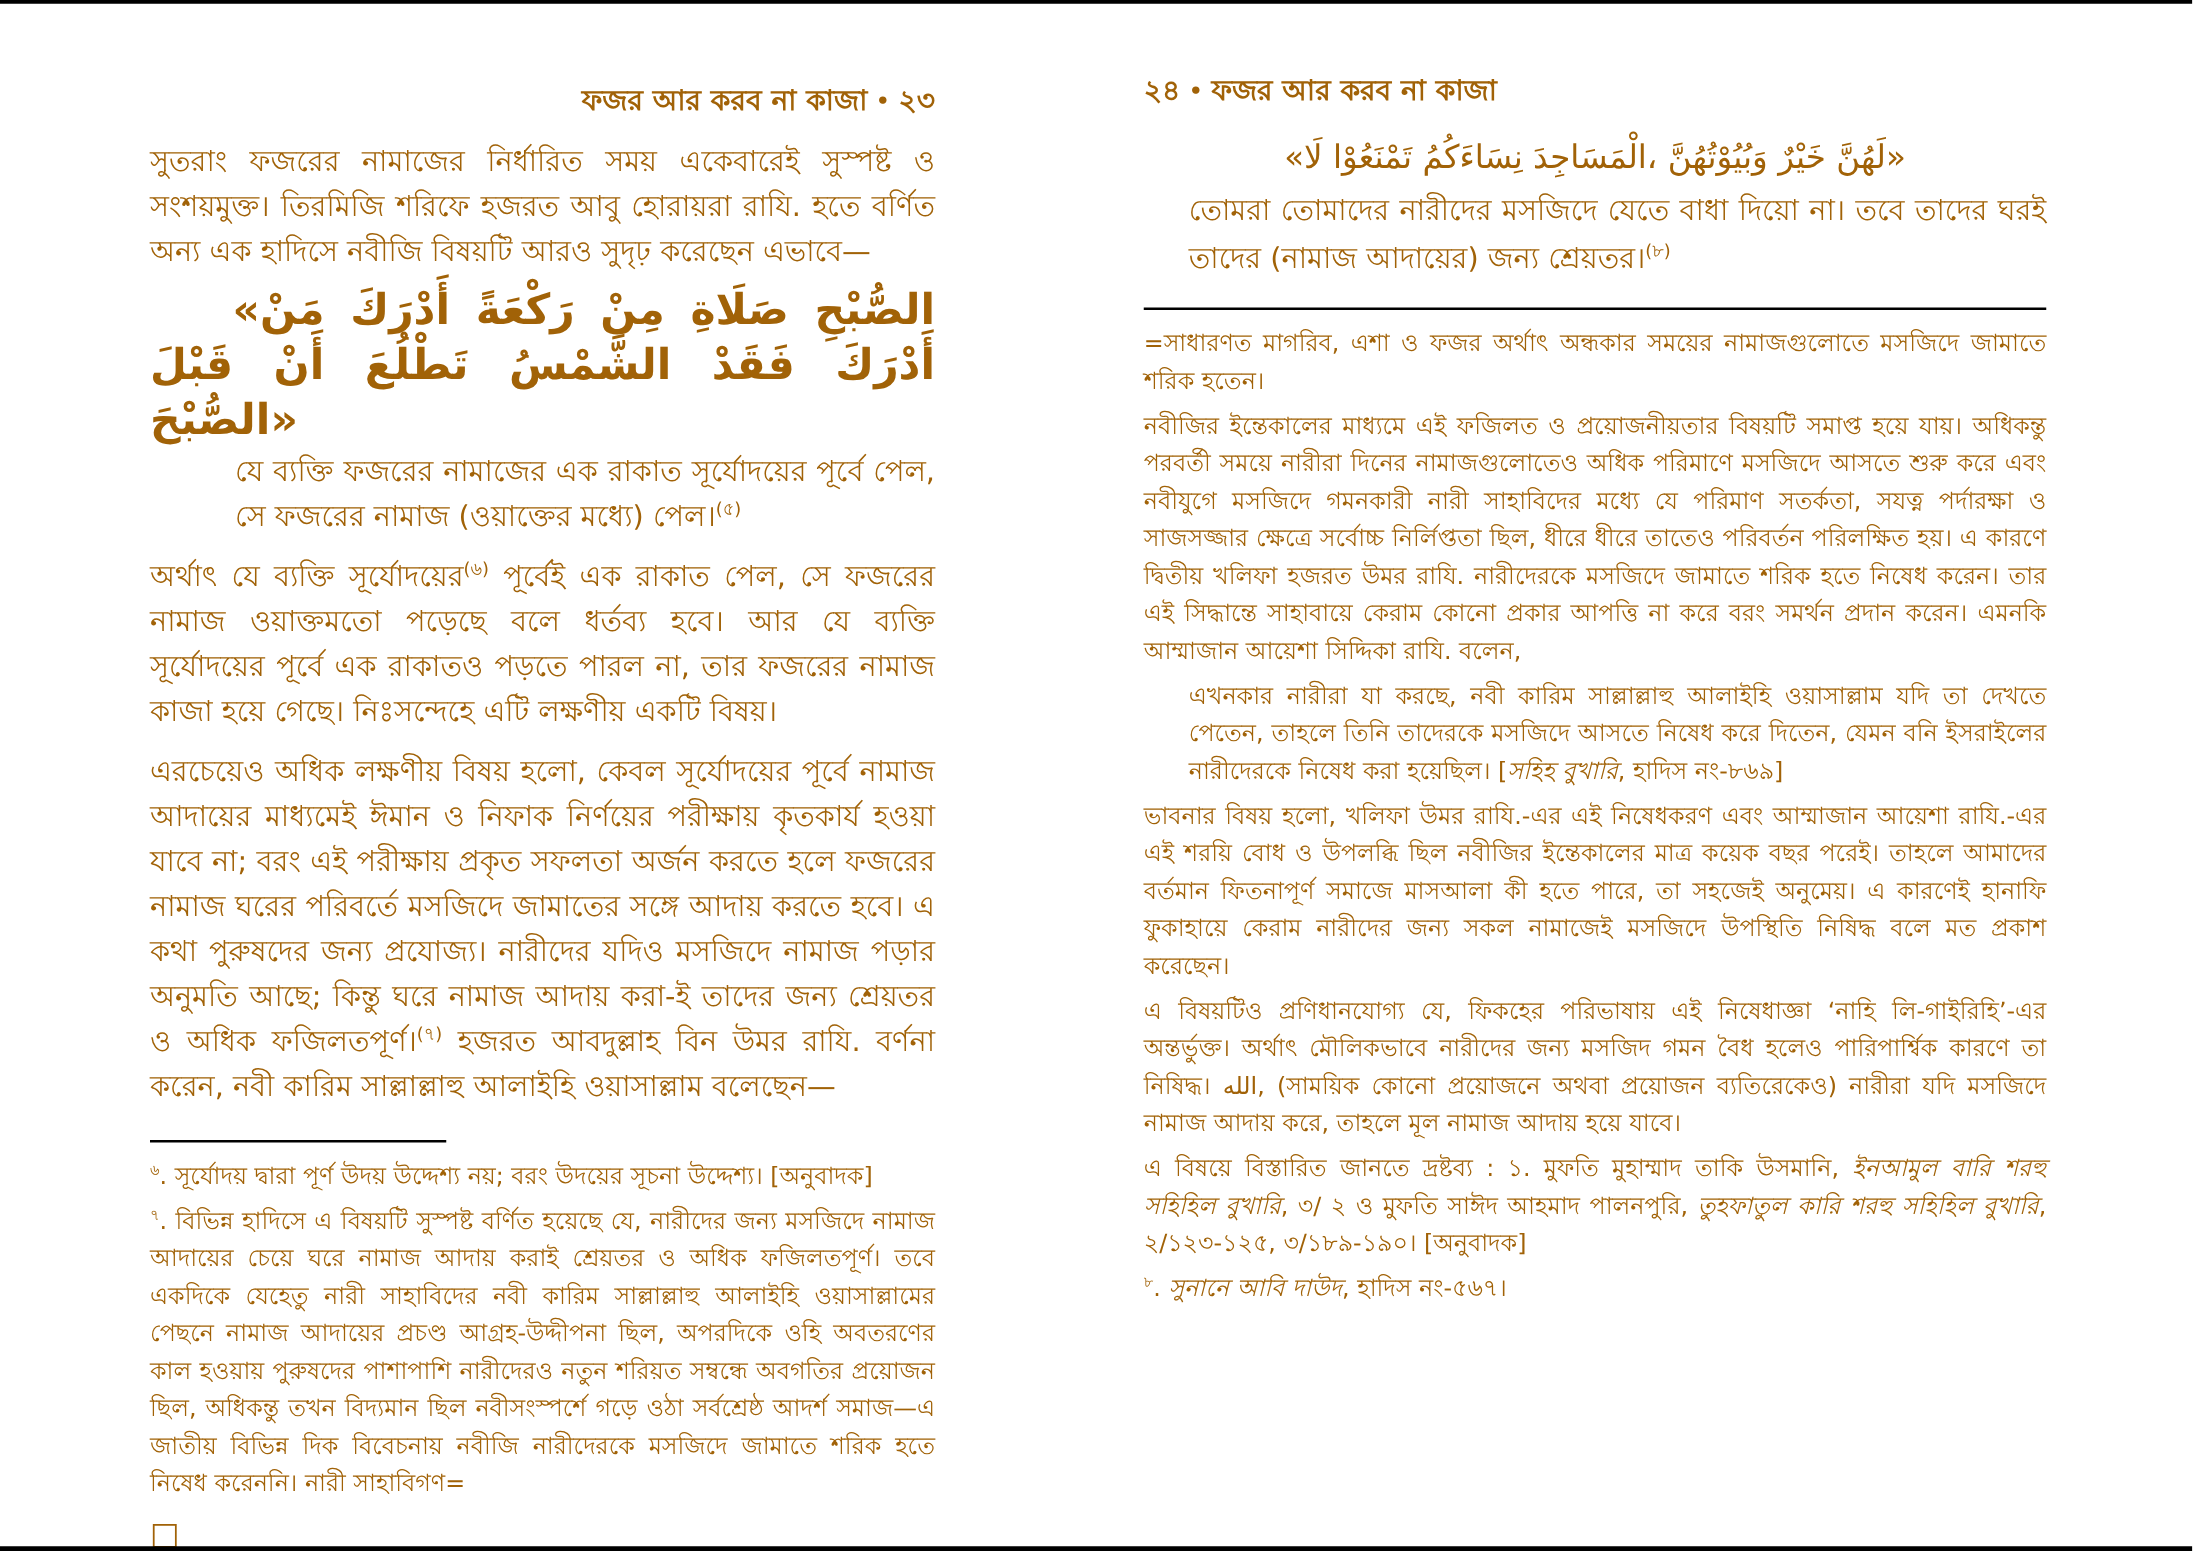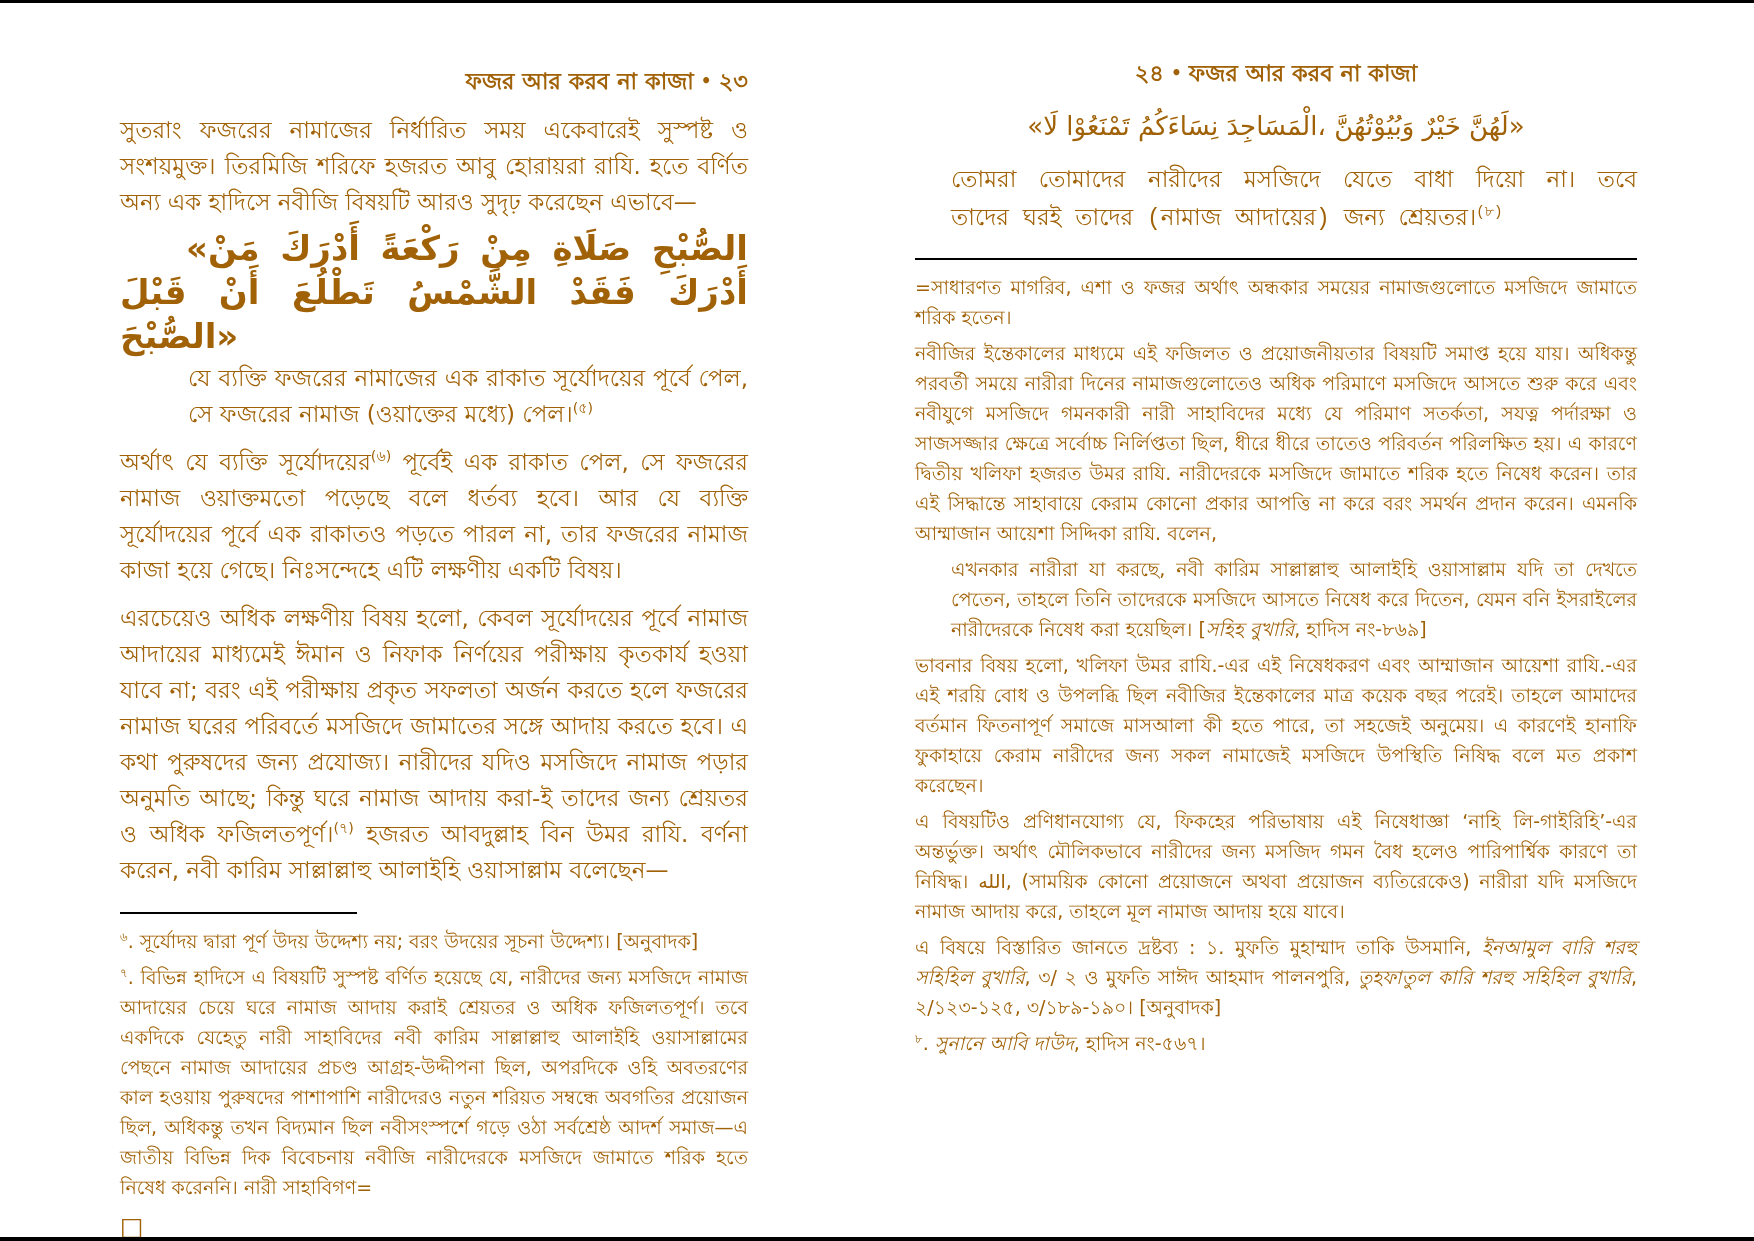--- a/index.html
+++ b/index.html
@@ -13,31 +13,31 @@
   .scan-edge{position:absolute;left:0;width:1754px;background:#000;}
   .scan-edge.top{top:0;height:3px;}
   .scan-edge.bottom{bottom:0;height:4px;}
 
   .page{position:absolute;}
   .lp{left:120px;top:66px;width:628px;}
   .rp{left:915px;top:58px;width:722px;}
 
   .page-header{font-size:22.5px;font-weight:bold;line-height:30px;}
   .lp-header{text-align:right;margin-bottom:14px;}
-  .rp-header{text-align:center;margin-bottom:14px;}
+  .rp-header{text-align:left;margin-bottom:14px;}
   .hdr-bullet{font-size:17px;padding:0 7px;position:relative;top:-2px;}
 
   .body-text{font-size:23px;line-height:36px;text-align:justify;margin:0;}
   .para-gap{margin-top:12px;}
   .quote-indent{margin-left:68px;}
 
   .arabic{font-family:"DejaVu Sans", sans-serif;}
   .lp-arabic{font-size:34px;line-height:44px;text-indent:66px;text-align:justify;margin:6px 0 2px;font-weight:bold;}
   .rp-arabic{font-size:26px;line-height:44px;text-align:center;margin:10px 0 2px;}
-  .rp-quote{margin-left:36px;margin-top:14px;margin-bottom:20px;line-height:38px;font-family:Liberation Mono, monospace;}
+  .rp-quote{margin-left:36px;margin-top:2px;margin-bottom:20px;line-height:38px;}
 
   .fn-rule{border:none;border-top:2px solid #000;margin:24px 0 12px;width:237px;}
   .fn-rule.full{width:100%;margin:2px 0 12px;}
 
   .footnote{font-size:19px;line-height:30px;text-align:justify;margin:0 0 6px;}
   .fn-ar{font-size:24px;line-height:46px;text-align:justify;margin:2px 0 4px;}
   .fn-quote{margin-left:36px;}
 
   sup{font-size:0.62em;line-height:0;vertical-align:super;}
   em{font-style:italic;}

